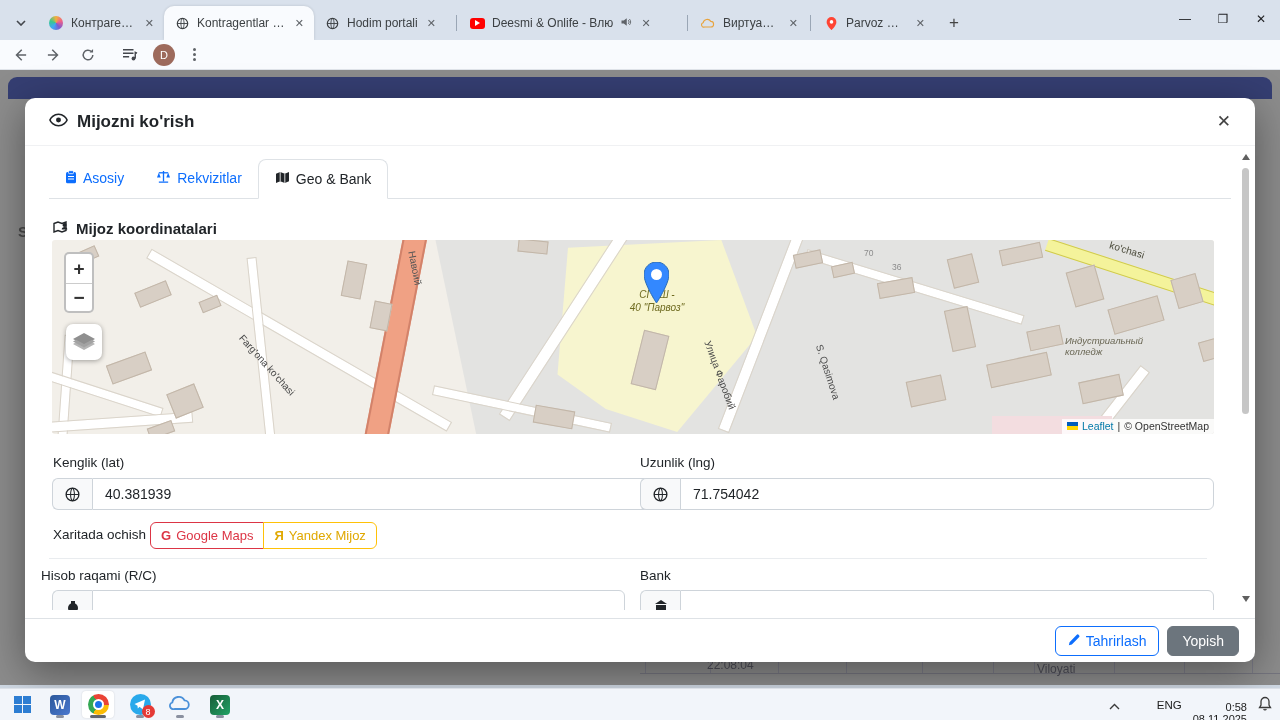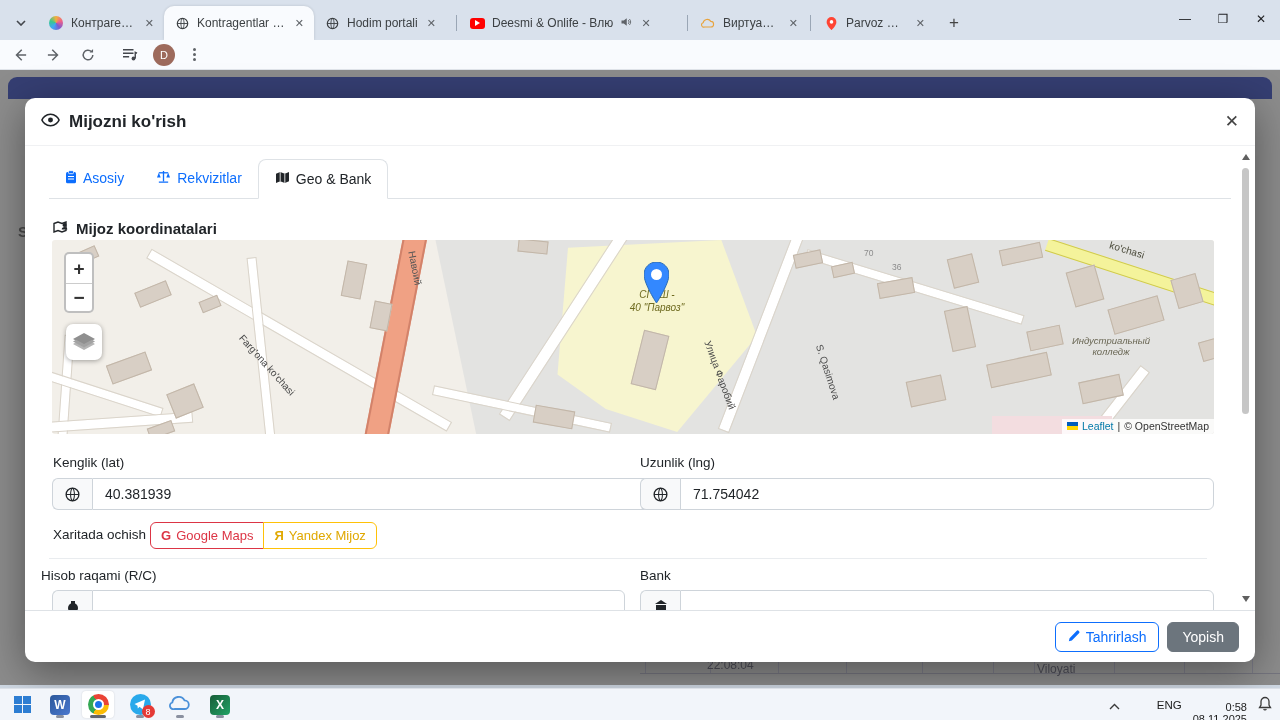--- a/index.html
+++ b/index.html
@@ -43,21 +43,21 @@
   .bg-letter{position:absolute;left:18px;top:152px;font-size:15px;font-weight:bold;color:#4a4a4a;}
   .bg-cell{position:absolute;font-size:12px;color:#4e4e58;}
   .bg-vline{position:absolute;width:1px;height:17px;top:585px;background:#7b7b87;}
   .bg-hline{position:absolute;left:640px;top:602px;width:640px;height:1px;background:#75757f;}
   .bg-strip{position:absolute;left:0;top:614px;width:1280px;height:4px;background:#cfd8e3;}
 
   
   .modal{position:absolute;left:25px;top:98px;width:1230px;height:564px;background:#fff;
     border-radius:10px;box-shadow:0 10px 40px rgba(0,0,0,.4);}
   .mhead{position:absolute;left:0;top:0;right:0;height:48px;display:flex;align-items:center;
-    padding:0 16px;border-bottom:1px solid #f0f1f3;}
+    padding:0 24px;border-bottom:1px solid #f0f1f3;}
   .mtitle{font-size:17px;font-weight:bold;color:#212529;margin-left:9px;}
   .mclose{margin-left:auto;font-size:17px;color:#444;}
   .mbody{position:absolute;left:0;top:48px;right:0;bottom:52px;overflow:hidden;}
   .tabbar{position:absolute;left:24px;top:12px;width:1182px;height:41px;border-bottom:1px solid #dee2e6;
     display:flex;align-items:flex-end;}
   .mtab{display:flex;align-items:center;gap:6px;padding:0 16px;height:40px;font-size:14px;color:#0d6efd;}
   .mtab.on{color:#212529;background:#fff;border:1px solid #dee2e6;border-bottom:1px solid #fff;
     border-radius:8px 8px 0 0;margin-bottom:-1px;}
   .secttl{position:absolute;left:28px;top:74px;display:flex;align-items:center;gap:7px;
     font-size:15px;font-weight:bold;color:#212529;}
@@ -67,21 +67,21 @@
     border-radius:6px 0 0 6px;display:flex;align-items:center;justify-content:center;}
   .igroup input{flex:1;border:1px solid #ced4da;border-radius:0 6px 6px 0;padding:0 12px;
     font-size:14px;color:#212529;font-family:"Liberation Sans",sans-serif;background:#fff;outline:none;}
   .mapsbtns{position:absolute;left:125px;top:376px;display:flex;height:27px;}
   .btn-gm{display:flex;align-items:center;gap:5px;padding:0 10px;border:1px solid #dc3545;
     color:#dc3545;font-size:13px;border-radius:6px 0 0 6px;background:#fff;}
   .btn-ym{display:flex;align-items:center;gap:5px;padding:0 10px;border:1px solid #ffc107;
     color:#e0a800;font-size:13px;border-radius:0 6px 6px 0;margin-left:-1px;background:#fff;}
   .bold{font-weight:bold;}
   .hr{position:absolute;left:24px;top:412px;width:1158px;height:1px;background:#e9ecef;}
-  .mfoot{position:absolute;left:0;right:0;bottom:0;height:52px;border-top:1px solid #dee2e6;
+  .mfoot{position:absolute;left:0;right:0;bottom:0;height:44px;border-top:1px solid #dee2e6;
     display:flex;align-items:center;justify-content:flex-end;gap:8px;padding-right:16px;}
   .btn-edit{display:flex;align-items:center;gap:6px;border:1px solid #0d6efd;color:#0d6efd;
     background:#fff;border-radius:6px;padding:6px 12px;font-size:14px;}
   .btn-close{background:#6c757d;color:#fff;border:1px solid #6c757d;border-radius:6px;
     padding:6px 14px;font-size:14px;}
   .mscroll{position:absolute;right:3px;top:6px;bottom:6px;width:12px;}
   .mscroll .tri{position:absolute;left:2px;width:0;height:0;border-left:4px solid transparent;border-right:4px solid transparent;}
   .mthumb{position:absolute;left:2px;top:16px;width:7px;height:246px;background:#c6c6c6;border-radius:4px;}
 
   
@@ -370,21 +370,21 @@
         <div class="bld" style="left:1122px;top:36px;width:26px;height:30px;transform:rotate(-16deg)"></div>
         <div class="bld" style="left:1148px;top:98px;width:32px;height:20px;transform:rotate(-16deg)"></div>
         <div class="bld" style="left:482px;top:168px;width:40px;height:18px;transform:rotate(10deg)"></div>
         <div style="position:absolute;left:940px;top:176px;width:120px;height:20px;background:#f3dde0"></div>
 
         <div class="mlabel" style="left:215px;top:125px;transform:translate(-50%,-50%) rotate(48deg)">Farg'ona ko'chasi</div>
         <div class="mlabel" style="left:668px;top:135px;transform:translate(-50%,-50%) rotate(70deg)">Улица Фаробий</div>
         <div class="mlabel" style="left:776px;top:132px;transform:translate(-50%,-50%) rotate(72deg)">S. Qasimova</div>
         <div class="mlabel" style="left:1075px;top:10px;transform:translate(-50%,-50%) rotate(17deg);color:#4a4a3a">ko'chasi</div>
         <div class="mlabel" style="left:363px;top:28px;transform:translate(-50%,-50%) rotate(79deg);color:#555">Навоий</div>
-        <div class="mlabel" style="left:1013px;top:95px;width:92px;white-space:normal;text-align:center;font-style:italic;font-size:9.5px;color:#6a6754">Индустриальный колледж</div>
+        <div class="mlabel" style="left:1013px;top:95px;width:92px;white-space:normal;font-style:italic;font-size:9.5px;color:#6a6754">Индустриальный колледж</div>
         <div class="mlabel" style="left:812px;top:8px;font-size:8.5px;color:#8b8b8b">70</div>
         <div class="mlabel" style="left:840px;top:22px;font-size:8.5px;color:#8b8b8b">36</div>
 
         <div style="position:absolute;left:540px;top:48px;width:130px;text-align:center;font-size:10px;line-height:13px;color:#6e6a1f;font-style:italic">
           <div>СГОШ -</div>
           <div>40 "Парвоз"</div>
         </div>
         <div style="position:absolute;left:592px;top:22px">
           <svg width="25" height="41" viewBox="0 0 25 41">
               <path d="M12.5 0C5.6 0 0 5.6 0 12.5 0 22 12.5 41 12.5 41S25 22 25 12.5C25 5.6 19.4 0 12.5 0z" fill="#3388ff" stroke="#2a6cb8" stroke-width="1"></path>

